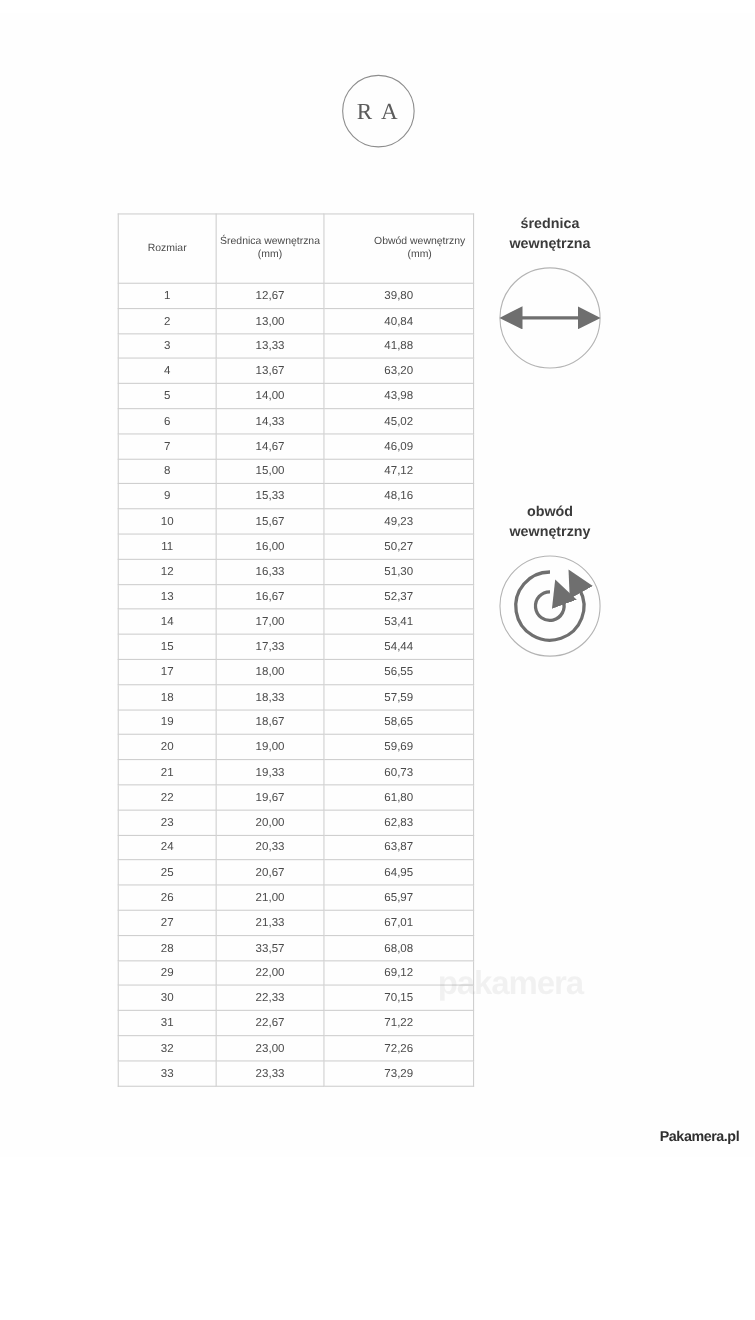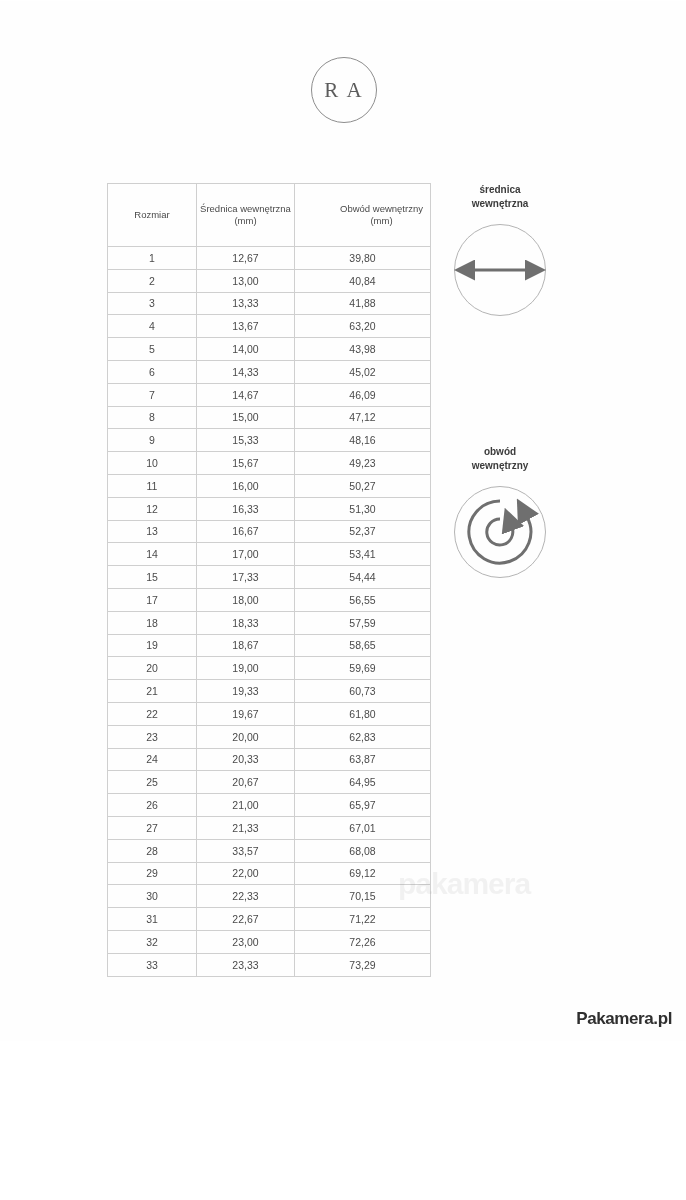--- a/index.html
+++ b/index.html
@@ -11,21 +11,21 @@
     height: 1200px;
     background: #ffffff;
     font-family: "Liberation Sans", sans-serif;
     color: #3a3a3a;
     position: relative;
     overflow: hidden;
   }
 
   .page {
     position: absolute;
-    left: 0; top: 1px;
+    left: 0; top: 12px;
     width: 686px;
     height: 1040px;
     background: #fefefe;
     text-decoration: underline;
   }
 
   
   .logo {
     position: absolute;
     left: 311px;
@@ -84,21 +84,21 @@
   
   .illus {
     position: absolute;
     width: 180px;
     text-align: center;
   }
   .illus.diameter { left: 410px; top: 182px; }
   .illus.circumference { left: 410px; top: 404px; margin-top: 40px; }
 
   .illus-label {
-    font-size: 10px;
+    font-size: 13px;
     line-height: 1.35;
     color: #3b3b3b;
     font-weight: bold;
     margin-bottom: 14px;
     white-space: pre-line;
   }
 
   .ring-fig {
     width: 92px;
     height: 92px;
@@ -135,21 +135,21 @@
     font-weight: bold;
     color: #888;
     letter-spacing: -1px;
   }
 
   
   .footer-brand {
     position: absolute;
     right: 14px;
     bottom: 12px;
-    font-size: 17px;
+    font-size: 13px;
     font-weight: bold;
     color: #2f2f2f;
     letter-spacing: -0.4px;
   }
   .footer-brand .dotpl {
     color: #2f2f2f;
   }
 </style>
 </head>
 <body>

